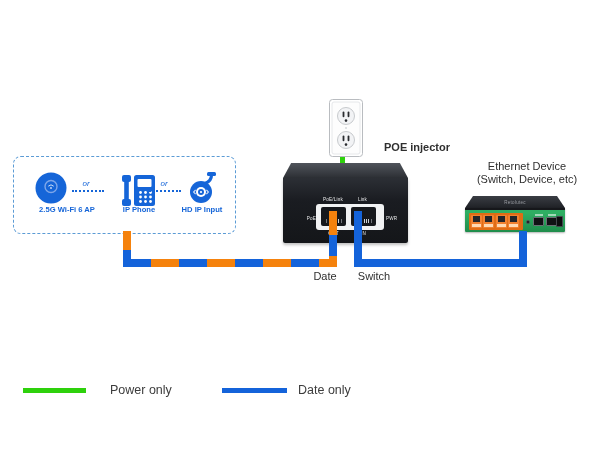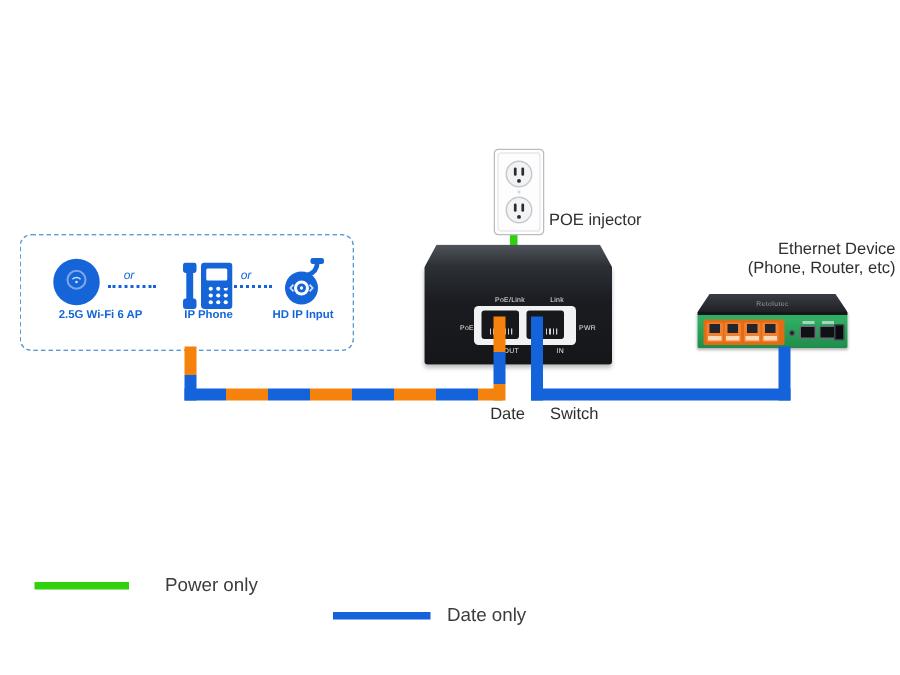--- a/index.html
+++ b/index.html
@@ -2,21 +2,21 @@
 <html><head>
 <meta charset="utf-8">
 <style>
   html,body{margin:0;padding:0;background:#f4f4f4;}
   .stage{
     position:relative;width:600px;height:450px;background:#ffffff;overflow:hidden;
     font-family:"Liberation Sans", sans-serif;
   }
   .abs{position:absolute;}
   .lbl{position:absolute;color:#2f2f2f;font-size:11px;}
-  .center{text-align:right;}
+  .center{text-align:center;}
   
   .outlet{left:329px;top:99px;z-index:2;}
   .green-cable{left:340px;top:152px;width:5px;height:13px;z-index:1;}
   
   .inj-top{left:283px;top:163px;width:125px;height:15px;z-index:2;
     background:linear-gradient(180deg,#50545b,#2c2f34);
     clip-path:polygon(6.5% 0,93.5% 0,100% 100%,0 100%);}
   .inj-front{left:283px;top:178px;width:125px;height:65px;z-index:2;
     background:linear-gradient(180deg,#2c2f35 0,#1a1c21 35%,#141619 100%);
     border-radius:0 0 2px 2px;box-shadow:0 2px 3px rgba(0,0,0,.25);}
@@ -100,21 +100,21 @@
     <div class="rj45" style="left:35px;">
         <div class="pins"></div>
       </div>
   </div>
   <div class="inj-txt center" style="left:316px;top:197px;width:34px;">PoE/Link</div>
   <div class="inj-txt center" style="left:349px;top:197px;width:27px;">Link</div>
   <div class="inj-txt" style="left:302px;top:216px;width:14px;text-align:right;">PoE</div>
   <div class="inj-txt" style="left:386px;top:216px;width:16px;">PWR</div>
   <div class="inj-txt center" style="left:321px;top:231px;width:25px;">OUT</div>
   <div class="inj-txt center" style="left:351px;top:231px;width:25px;">IN</div>
-  <div class="lbl" style="left:366px;top:141px;">POE injector</div>
+  <div class="lbl" style="left:384px;top:141px;font-weight:bold;">POE injector</div>
 
   <div class="abs devbox"></div>
 
   <svg class="abs" style="left:35px;top:172px;z-index:2;" width="32" height="32" viewBox="0 0 32 32">
     <circle cx="16" cy="16" r="15.5" fill="#1565d8"></circle>
     <circle cx="16" cy="14.5" r="6" fill="none" stroke="#7da6e9" stroke-width="1.4"></circle>
     <path d="M13.3 14.2 a3.8 3.8 0 0 1 5.4 0" stroke="#cfe0f7" stroke-width="1" fill="none"></path>
     <circle cx="16" cy="16" r="0.9" fill="#cfe0f7"></circle>
   </svg>
   <div class="dev-label" style="left:27px;">2.5G Wi-Fi 6 AP</div>
@@ -159,21 +159,21 @@
   <div class="cable c-dash-horiz"></div>
   <div class="cable c-input-vert"></div>
   <div class="cable c-output-vert"></div>
   <div class="cable c-output-horiz"></div>
   <div class="cable c-switch-vert"></div>
   <div class="lbl center" style="left:300px;top:270px;width:50px;z-index:6;">Date</div>
   <div class="lbl center" style="left:349px;top:270px;width:50px;z-index:6;">Switch</div>
 
   <div class="lbl center" style="left:457px;top:160px;width:140px;line-height:12.5px;">
     <div>Ethernet Device</div>
-    <div>(Phone, Router, etc)</div>
+    <div>(Switch, Device, etc)</div>
   </div>
   <div class="abs sw-top">
     <span>Retolutec</span>
   </div>
   <div class="abs sw-front">
     <div class="sw-ports">
       <div class="sw-port"></div>
       <div class="sw-port"></div>
       <div class="sw-port"></div>
       <div class="sw-port"></div>
@@ -183,18 +183,18 @@
     <div class="sfp-lbl" style="left:82.5px;"></div>
     <div class="sfp" style="left:68px;"></div>
     <div class="sfp" style="left:81px;"></div>
     <div class="sw-pwr"></div>
   </div>
 
   <div class="legend-item" style="left:23px;gap:24px;">
     <div class="legend-swatch sw-green"></div>
     <div class="legend-text">Power only</div>
   </div>
-  <div class="legend-item" style="left:222px;margin-top:20px;">
+  <div class="legend-item" style="left:222px;">
     <div class="legend-swatch sw-blue"></div>
     <div class="legend-text">Date only</div>
   </div>
 
 </div>
 
 </body></html>

